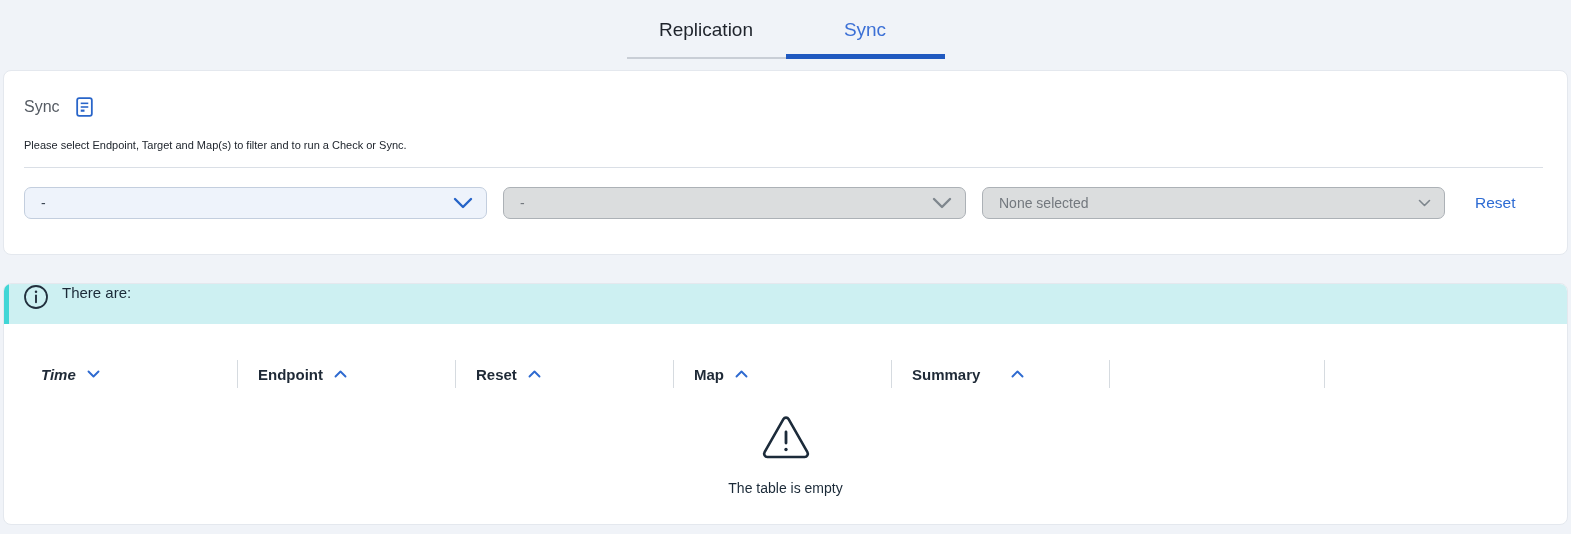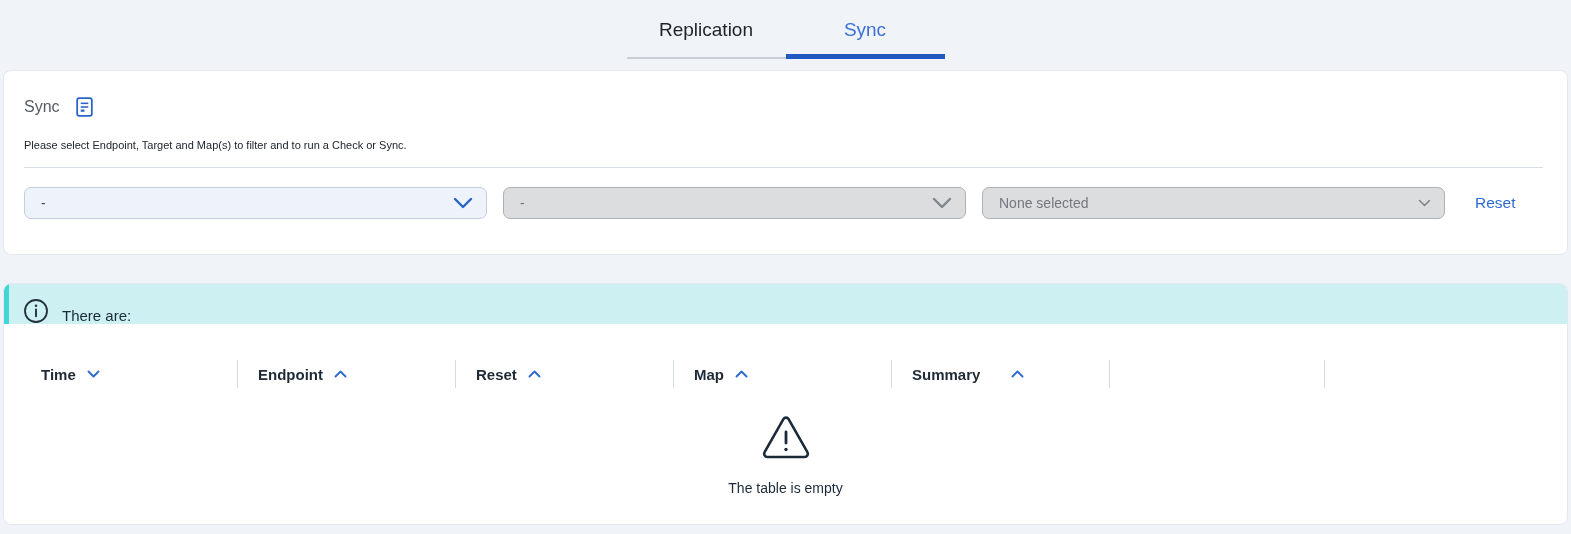--- a/index.html
+++ b/index.html
@@ -119,21 +119,21 @@
     font-size:15.5px;
     cursor:pointer;
   }
 
   
   .info-banner{
     height:40px;
     background:var(--banner-bg);
     border-left:5px solid var(--banner-teal);
     display:flex;
-    align-items:flex-end;
+    align-items:flex-start;
     gap:13px;
     padding-left:14px;
     font-size:15px;
     color:#1b2a38;
   }
   .info-icon{display:inline-flex;}
 
   
   .table-header{
     display:flex;
@@ -145,21 +145,21 @@
     height:28px;
     display:flex;
     align-items:center;
     padding-left:20px;
     border-right:1px solid #d6dbe0;
     font-size:15px;
     font-weight:700;
     color:#1f2a37;
     cursor:pointer;
   }
-  .header-cell:first-child{padding-left:37px;}
+  .header-cell:first-child{padding-left:37px;font-style:italic;}
   .hc-0{width:234px;}
   .hc-1,.hc-2,.hc-3{width:218px;}
   .hc-4{width:217px;}
   .hc-5{width:218px;gap:20px;}
   .hc-6{width:215px;cursor:default;}
   span[data-name="column-sort-icon"]{
     display:inline-flex;
     margin-left:11px;
   }
   span[data-name="column-sort-icon"].desc svg{transform:rotate(180deg);}

